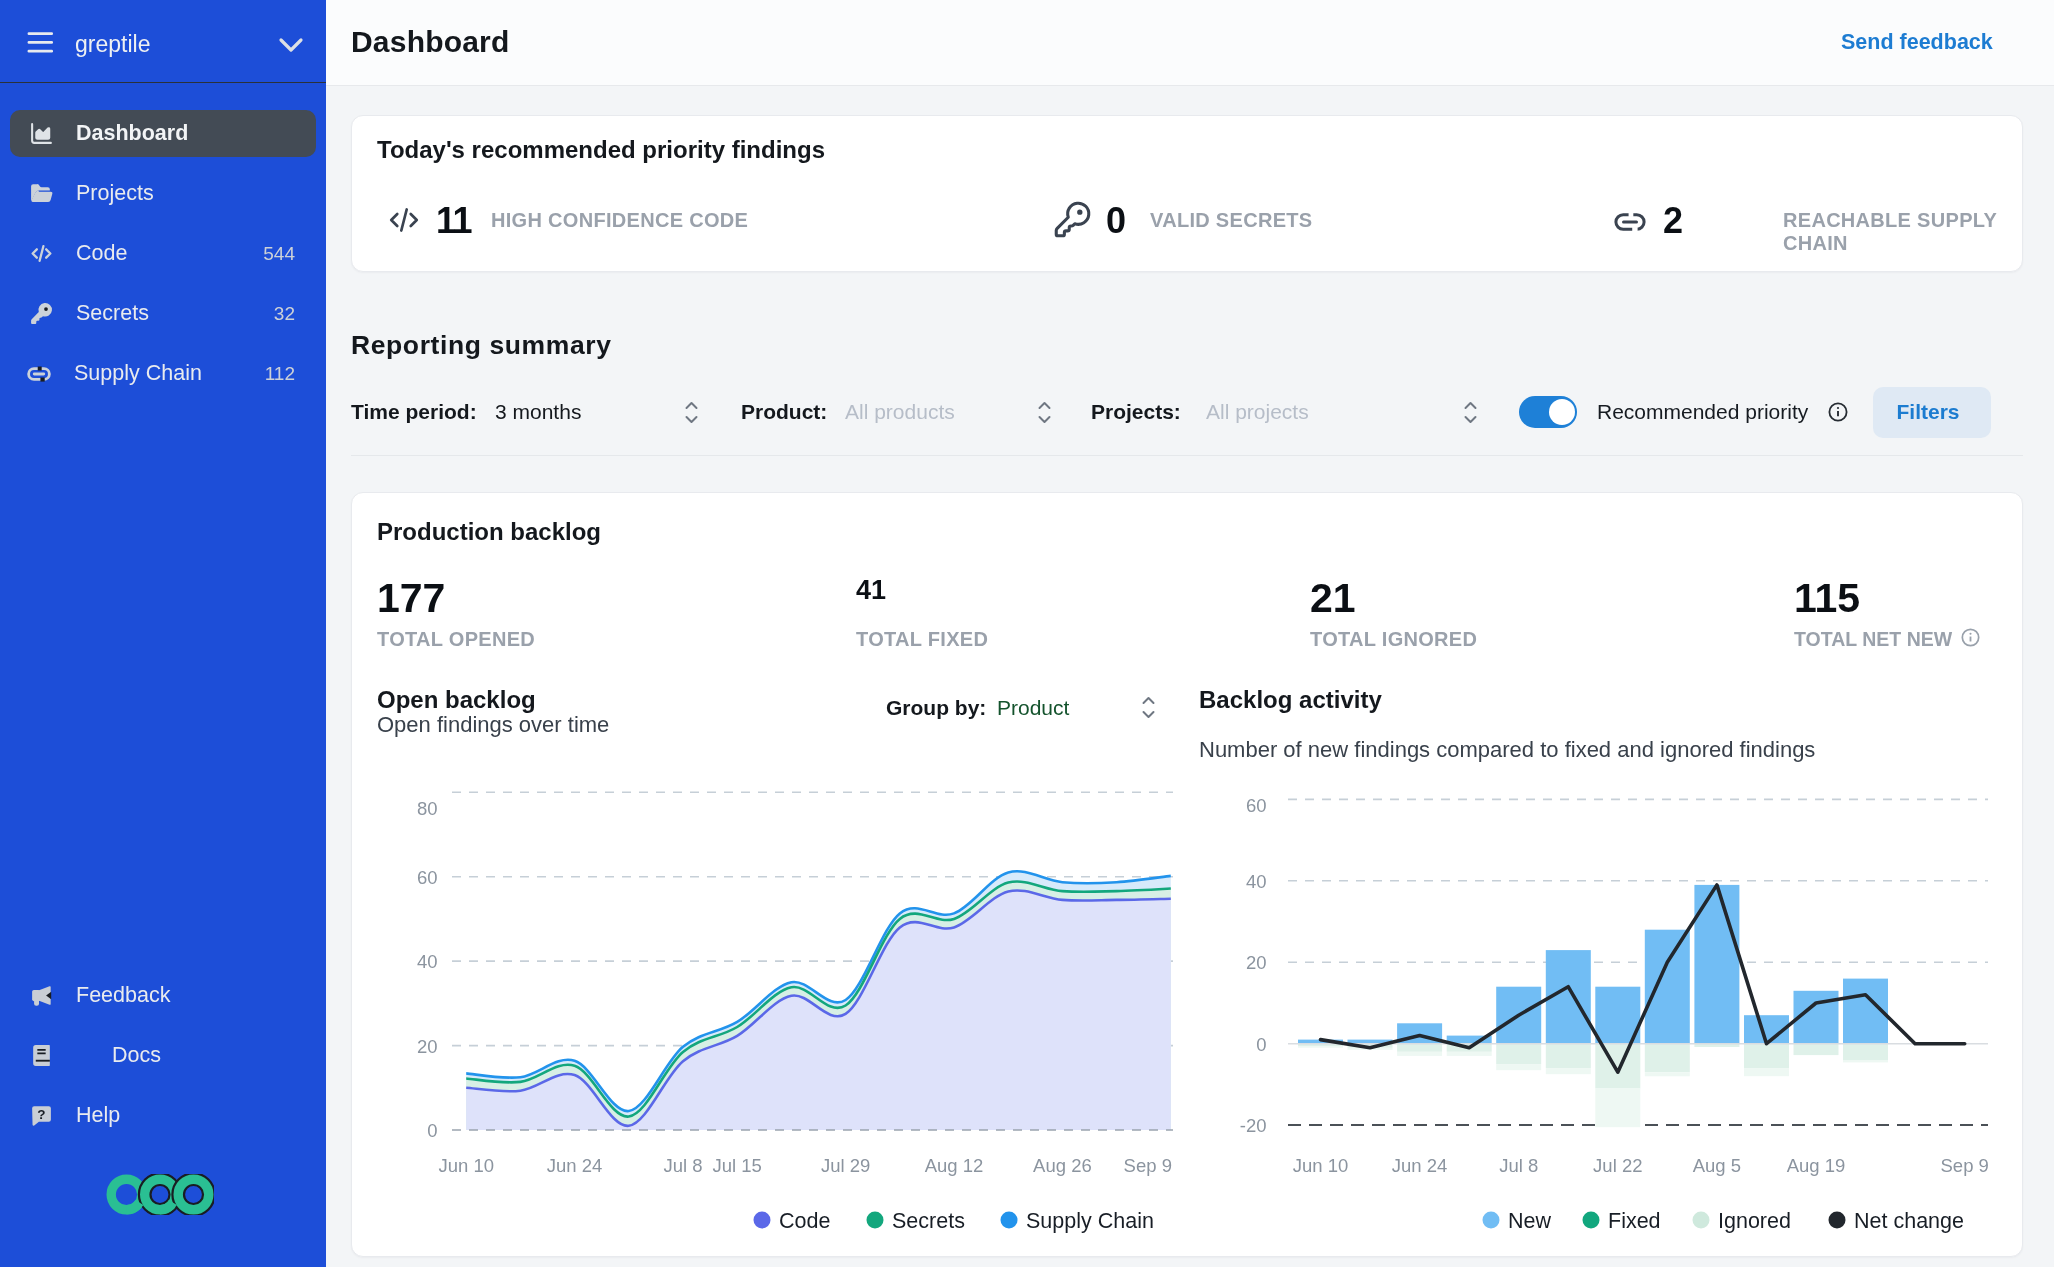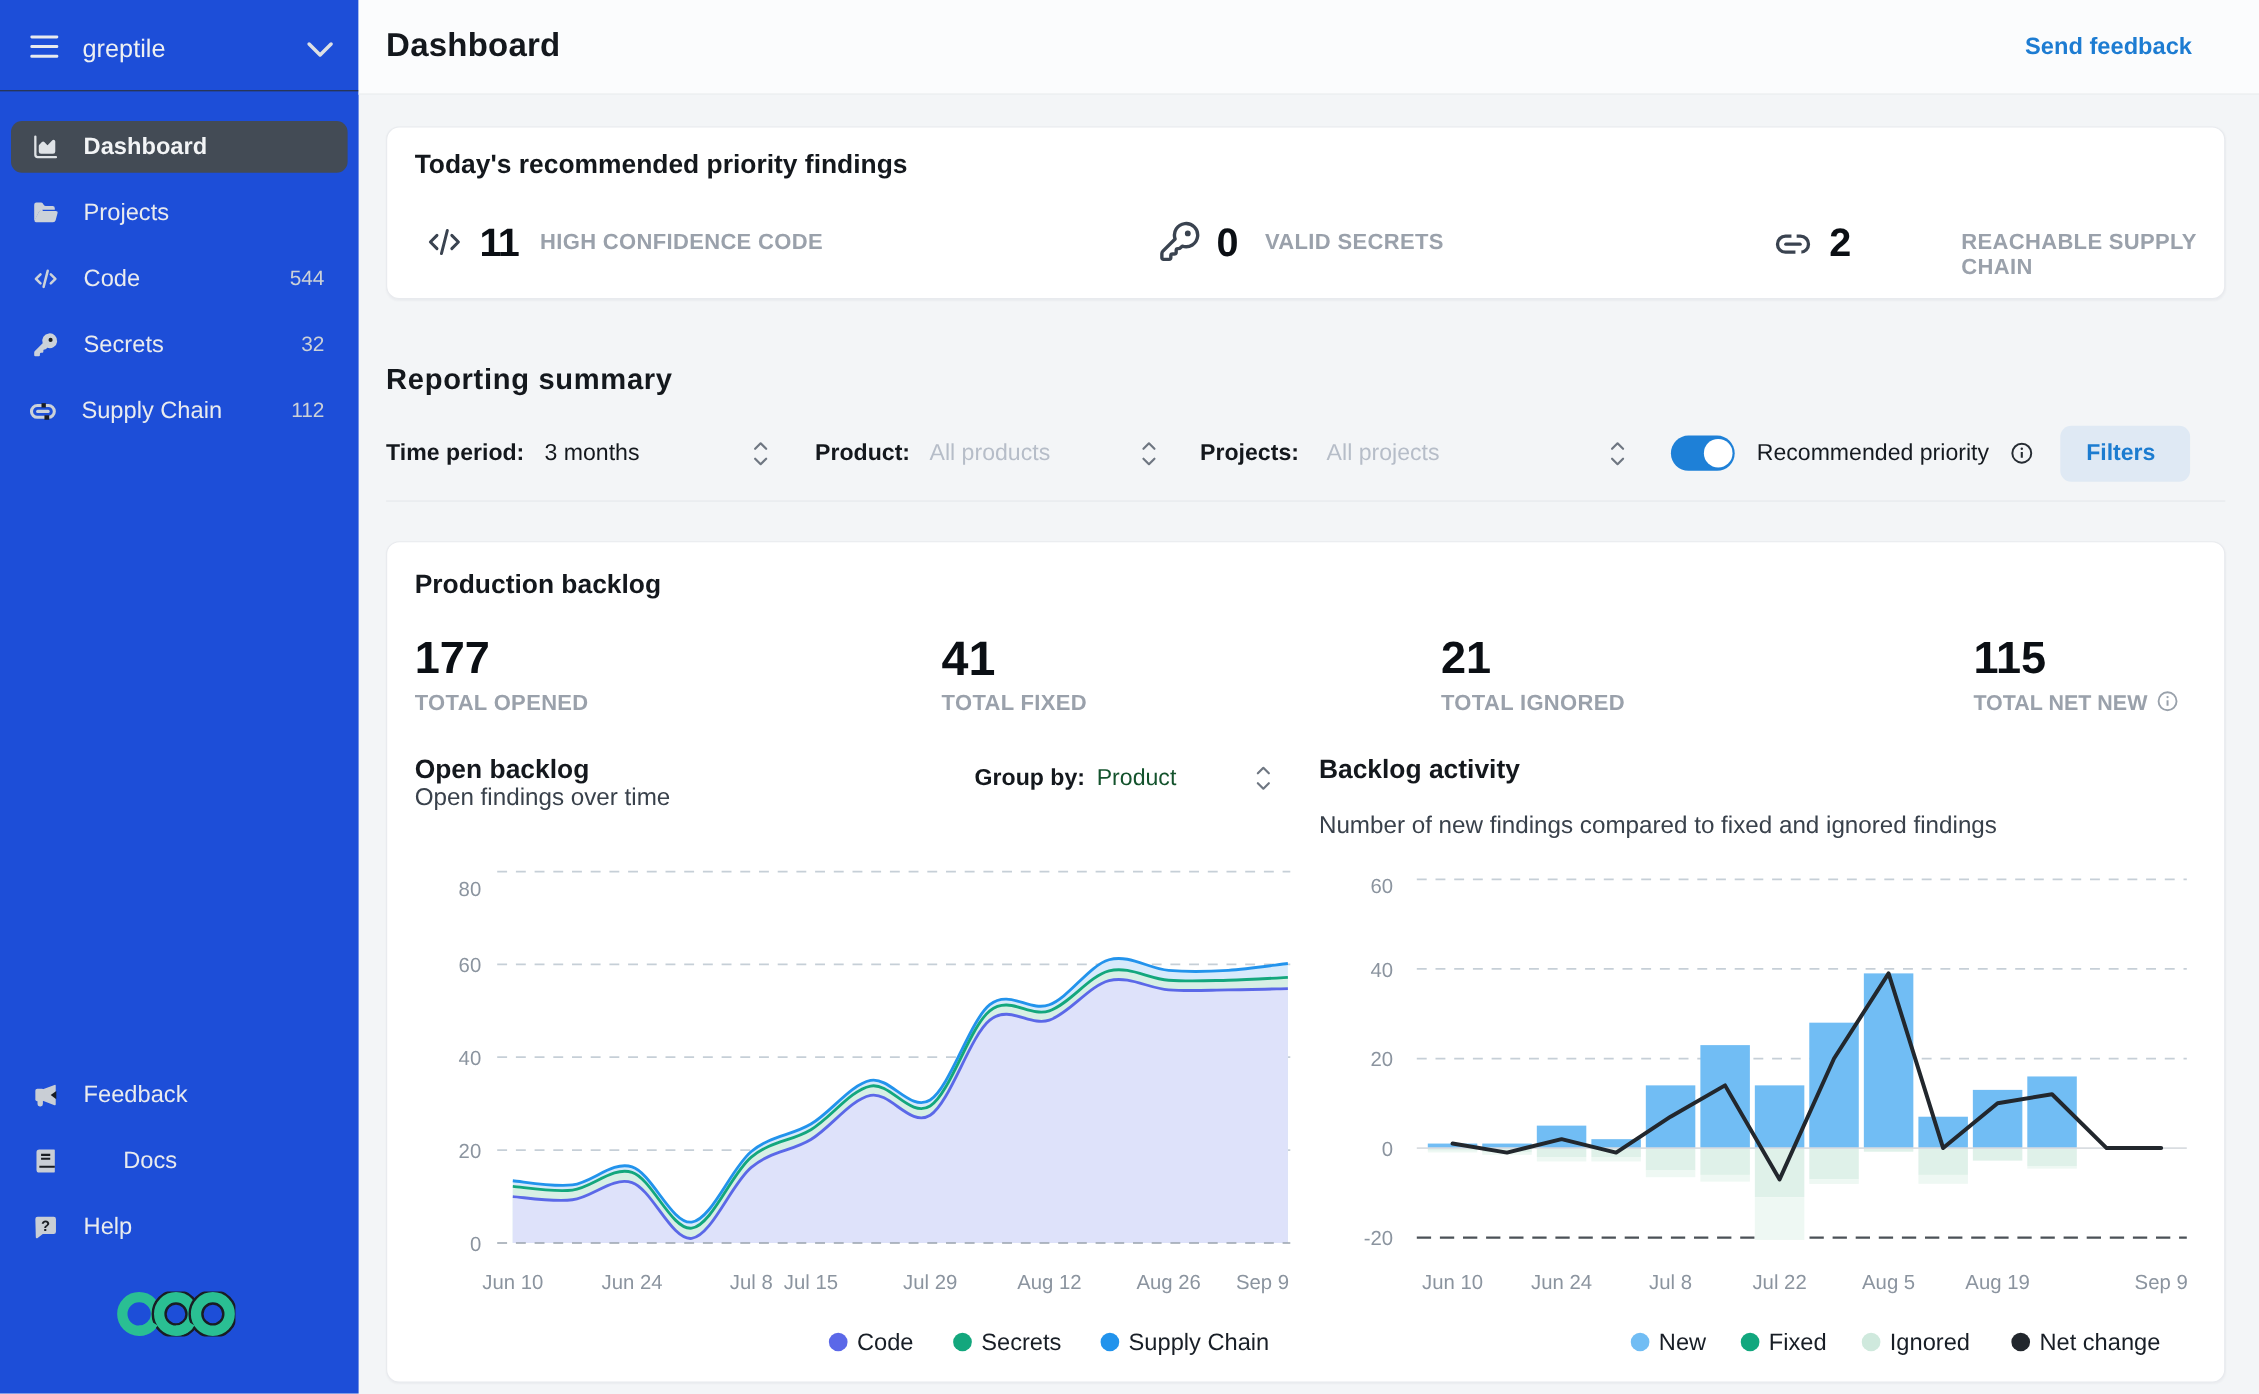--- a/index.html
+++ b/index.html
@@ -176,21 +176,21 @@
 <div class="abs" style="left:1873px;top:387px;width:118px;height:51px;border-radius:10px;background:#dfe9f4;"></div>
 <div class="abs bold" style="left:1873px;top:400px;width:110px;text-align:center;font-size:21px;color:#1c7cd0;">Filters</div>
 
 <div class="abs" style="left:351px;top:455px;width:1672px;height:1px;background:#e5e8eb;"></div>
 
 <div class="abs" style="left:351px;top:492px;width:1672px;height:765px;background:#fff;border:1px solid #e8eaee;border-radius:12px;box-shadow:0 1px 2px rgba(16,24,40,.04);"></div>
 <div class="abs ctitle" style="left:377px;top:518px;">Production backlog</div>
 
 <div class="abs bold" style="left:377px;top:575px;font-size:41px;color:#0b0f14;">177</div>
 <div class="abs statlabel" style="left:377px;top:628px;">TOTAL OPENED</div>
-<div class="abs bold" style="left:856px;top:575px;font-size:44px;color:#0b0f14;">41</div>
+<div class="abs bold" style="left:856px;top:575px;font-size:27px;color:#0b0f14;">41</div>
 <div class="abs statlabel" style="left:856px;top:628px;">TOTAL FIXED</div>
 <div class="abs bold" style="left:1310px;top:575px;font-size:41px;color:#0b0f14;">21</div>
 <div class="abs statlabel" style="left:1310px;top:628px;">TOTAL IGNORED</div>
 <div class="abs bold" style="left:1794px;top:575px;font-size:41px;color:#0b0f14;">115</div>
 <div class="abs statlabel" style="left:1794px;top:628px;font-size:19.5px;letter-spacing:0;">TOTAL NET NEW</div>
 <svg class="abs" style="left:1961px;top:628px" width="19" height="19" viewBox="0 0 20 20">
   <circle cx="10" cy="10" r="8.6" fill="none" stroke="#99a1ab" stroke-width="1.8"></circle>
   <line x1="10" y1="9" x2="10" y2="14.2" stroke="#99a1ab" stroke-width="1.9"></line>
   <circle cx="10" cy="6" r="1.1" fill="#99a1ab"></circle>
 </svg>

